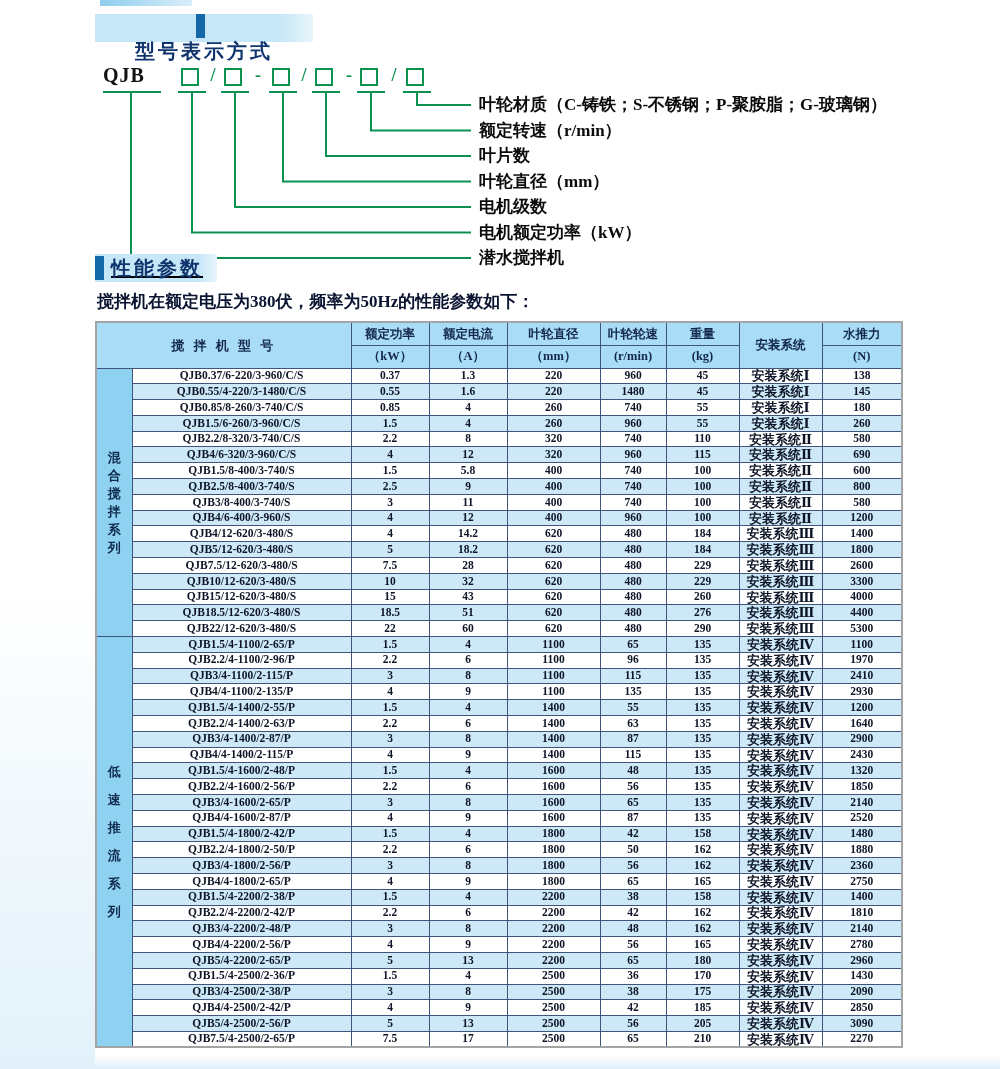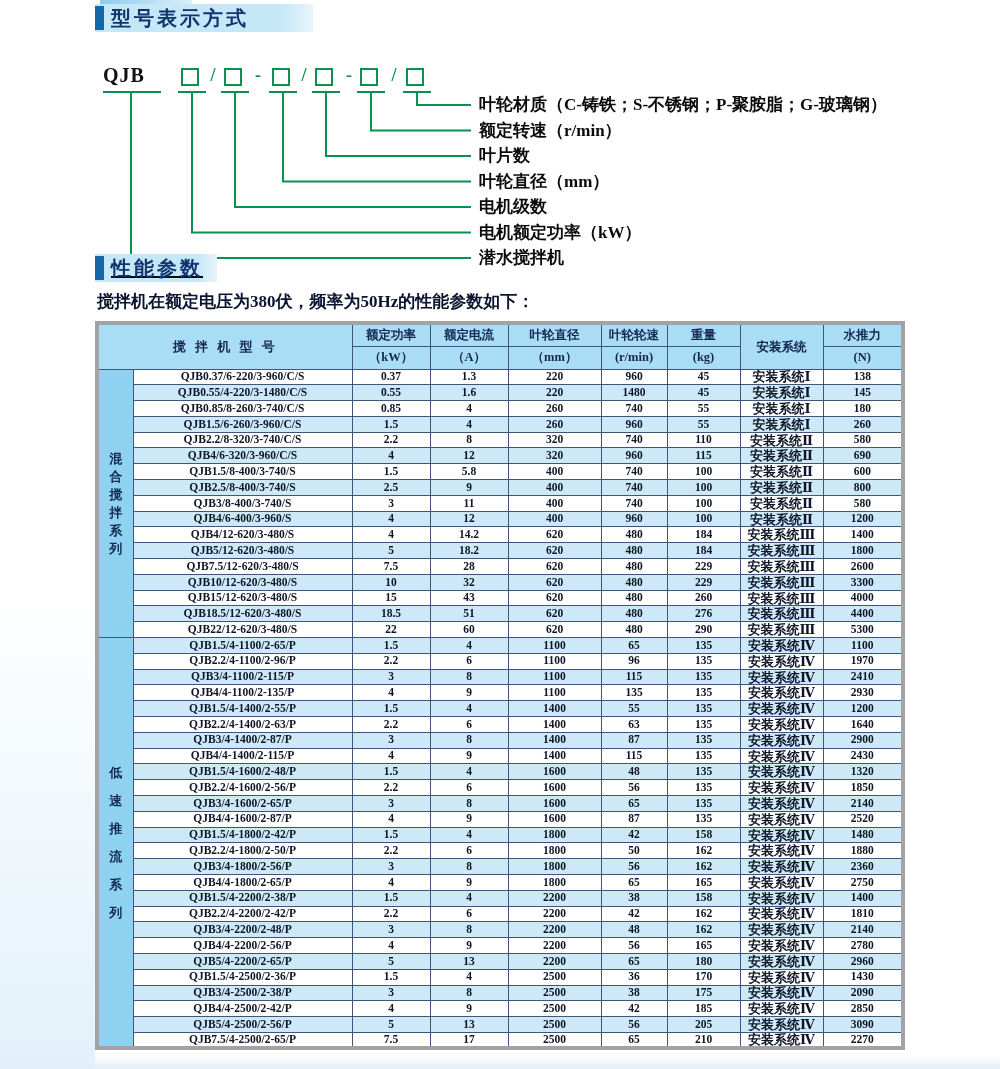--- a/index.html
+++ b/index.html
@@ -13,33 +13,33 @@
   .bottom-wash{position:absolute;left:0;right:0;bottom:0;height:14px;
     background:linear-gradient(to top,#e0effa,rgba(255,255,255,0));}
   .content{position:absolute;left:95px;top:0;width:812px;height:1069px;}
   .top-strip{position:absolute;left:5px;top:0;width:92px;height:6px;
     background:linear-gradient(to right,#8ecdec,#d9eefa);}
   .section-header{position:absolute;left:0;display:flex;align-items:center;height:28px;
     background:linear-gradient(to right,#c6e7f7 85%,#e8f5fc);}
   .section-header .sq{width:9px;height:24px;background:#1468a8;margin-right:7px;flex:0 0 auto;}
   .section-header h2{margin:0;font-size:20px;font-weight:bold;color:#10356e;letter-spacing:3px;
     font-family:"Liberation Serif",serif;}
-  .sh1{top:4px;width:218px;}
+  .sh1{top:14px;width:218px;flex-direction:column;}
   .sh2{top:254px;width:122px;text-decoration:underline;}
   .intro{position:absolute;top:290px;left:2px;margin:0;font-size:17px;font-weight:bold;color:#0a1430;}
   
   .diagram{position:absolute;top:62px;left:0;width:812px;height:214px;}
   .diagram svg{position:absolute;left:0;top:0;}
   .qjb{position:absolute;left:8px;top:2px;font-size:20px;font-weight:bold;color:#111;letter-spacing:1px;}
   .dbox{position:absolute;top:6px;width:18px;height:18px;border:2px solid #0a9150;background:#fff;box-sizing:border-box;}
   .dsep{position:absolute;top:3px;width:16px;text-align:center;font-size:18px;font-weight:bold;color:#0a9150;}
   .dlabel{position:absolute;left:384px;font-size:17px;font-weight:bold;color:#0b0b0b;white-space:nowrap;line-height:22px;}
   
   .tbl-wrap{position:absolute;top:321px;left:0;}
-  table{border-collapse:collapse;table-layout:fixed;width:806px;border:4px solid #a3a3a3;}
+  table{border-collapse:collapse;table-layout:fixed;width:806px;border:2px solid #a3a3a3;}
   th,td{border:1px solid #41557a;box-sizing:border-box;overflow:hidden;}
   thead th{background:#a9dcf5;color:#13274f;font-weight:bold;font-size:12.5px;height:23px;padding:0;line-height:1;}
   th.model-h{font-size:13px;letter-spacing:3px;}
   tbody td{font-size:11.5px;font-weight:bold;text-align:center;height:15.8px;padding:0;
     color:#0d1526;line-height:1;white-space:nowrap;}
   tbody tr.blue{background:#cde9f8;}
   tbody tr{background:#ffffff;}
   td.series-cell{background:#8ed1f1;font-size:13px;color:#0f2a4c;vertical-align:middle;}
   td.series-cell .sc{display:block;text-align:center;line-height:1;}
   td.series-cell.s0 .sc{margin:5px 0;}

